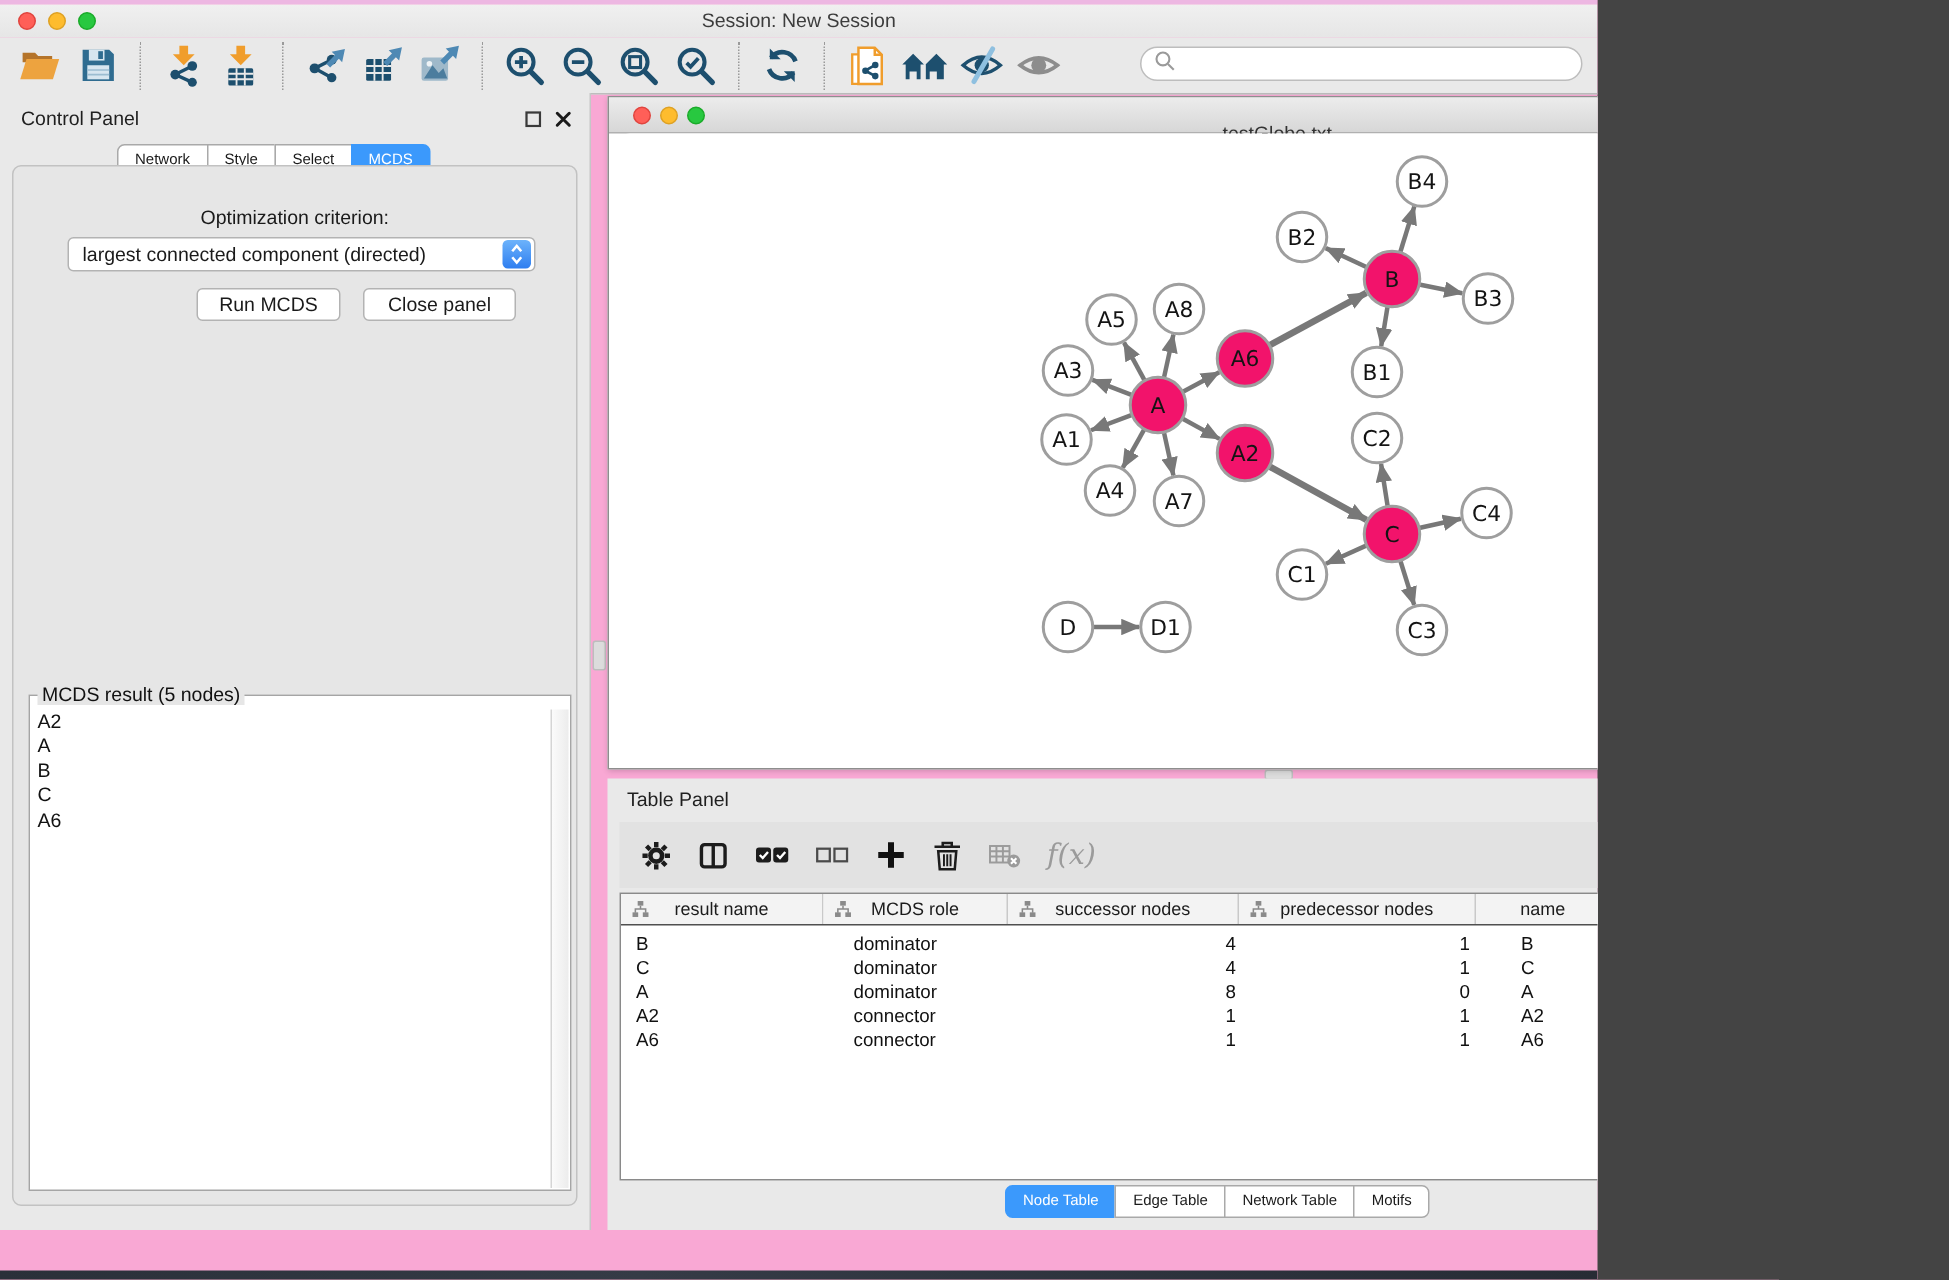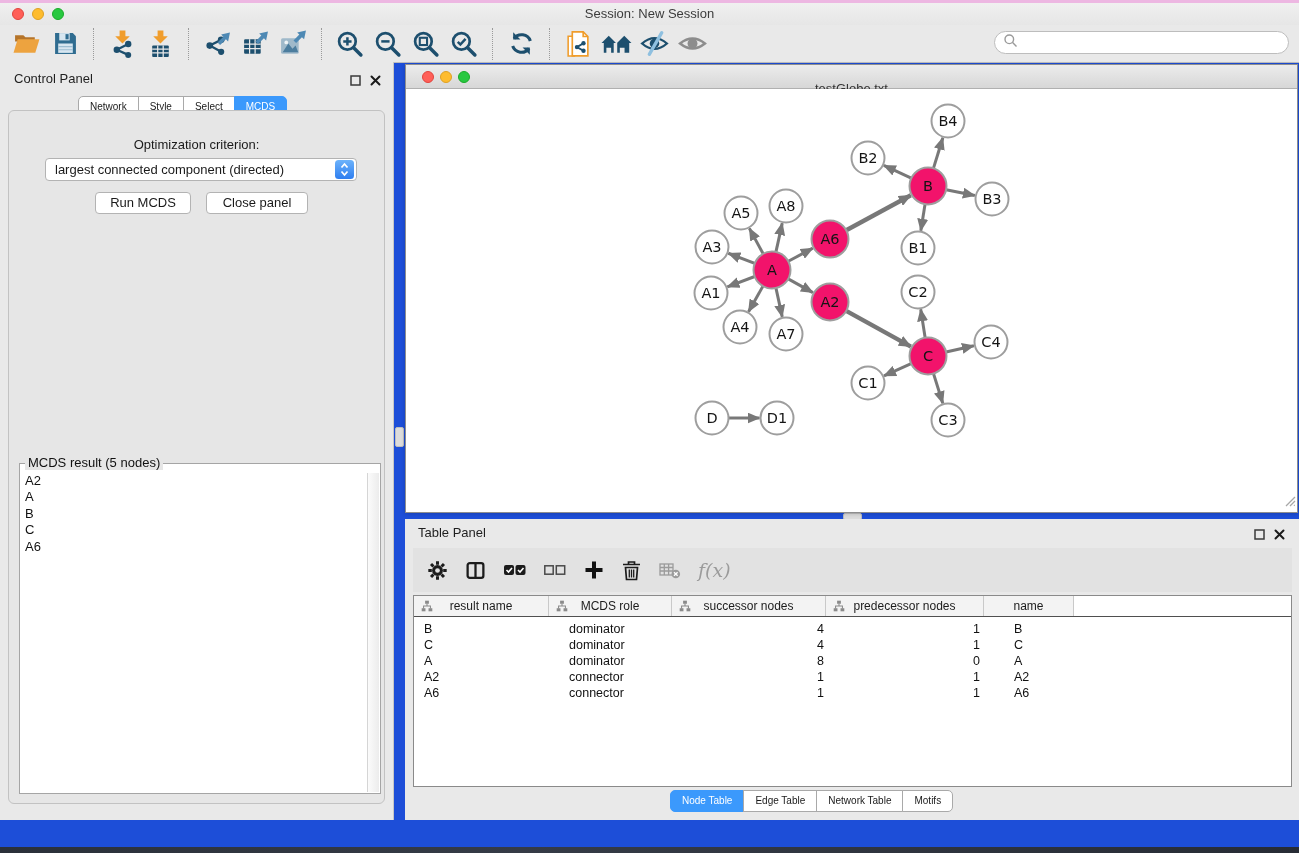--- a/index.html
+++ b/index.html
@@ -1,19 +1,19 @@
 <!DOCTYPE html>
 <html><head>
 <meta charset="utf-8">
 <style>
   * { box-sizing: border-box; margin: 0; padding: 0; }
   html,body { background:#444; }
   .screen {
-    position:relative; width:1299px; height:853px; overflow:hidden;
-    background:#1d4ed8;
+    position:relative; width:1065px; height:853px; overflow:hidden;
+    background:#f9a8d4;
     font-family:"Liberation Sans","DejaVu Sans",sans-serif;
     color:#1a1a1a;
   }
   
   .desktop-top { position:absolute; left:0; top:0; width:100%; height:3px; background:#edb7e2; }
   .titlebar { position:absolute; left:0; top:3px; width:100%; height:22px;
     background:linear-gradient(#f0f0f0,#e6e6e6); }
   .titlebar .title { position:absolute; left:0; right:0; top:3px; text-align:center;
     font-size:13px; color:#3c3c3c; }
   .lights { position:absolute; left:12px; top:5px; display:flex; gap:8px; }
@@ -46,21 +46,21 @@
   .cp-box { position:absolute; left:8px; top:48px; width:377px; height:694px;
     background:#e6e6e6; border:1px solid #c2c2c2; border-radius:6px; }
   .opt-label { position:absolute; left:0; right:0; top:26px; text-align:center; font-size:13px; }
   .cp-select { position:absolute; left:36px; top:47px; width:312px; height:23px;
     background:#fff; border:1px solid #b3b3b3; border-radius:4px;
     display:flex; align-items:center; }
   .cp-select .val { flex:1; padding-left:9px; font-size:13px; white-space:nowrap; overflow:hidden; }
   .stepper { width:19px; height:19px; margin-right:2px; border-radius:3.5px;
     background:linear-gradient(#6db3fb,#2e7ef0); display:flex; align-items:center; justify-content:center; }
   .cp-btn { position:absolute; top:81px; height:22px; background:#fff; border:1px solid #b3b3b3;
-    border-radius:4px; font-size:13px; text-align:center; line-height:20px; }
+    border-radius:4px; font-size:13px; text-align:center; line-height:20px;margin-left:36px; }
   .btn-run { left:86px; width:96px; }
   .btn-close { left:197px; width:102px; }
   .mcds-fieldset { position:absolute; left:10px; top:352px; width:362px; height:331px;
     border:1px solid #a5a5a5; background:#fff; }
   .mcds-legend { position:absolute; left:5px; top:-9px; background:#e6e6e6; padding:0 3px;
     font-size:13px; color:#111; }
   .mcds-list { position:absolute; left:1px; top:9px; right:13px; bottom:1px; background:#fff;
     overflow:hidden; }
   .mcds-item { font-size:13px; line-height:16.4px; padding-left:4px; color:#111; }
   .mcds-scroll { position:absolute; right:1px; top:9px; bottom:1px; width:12px;

